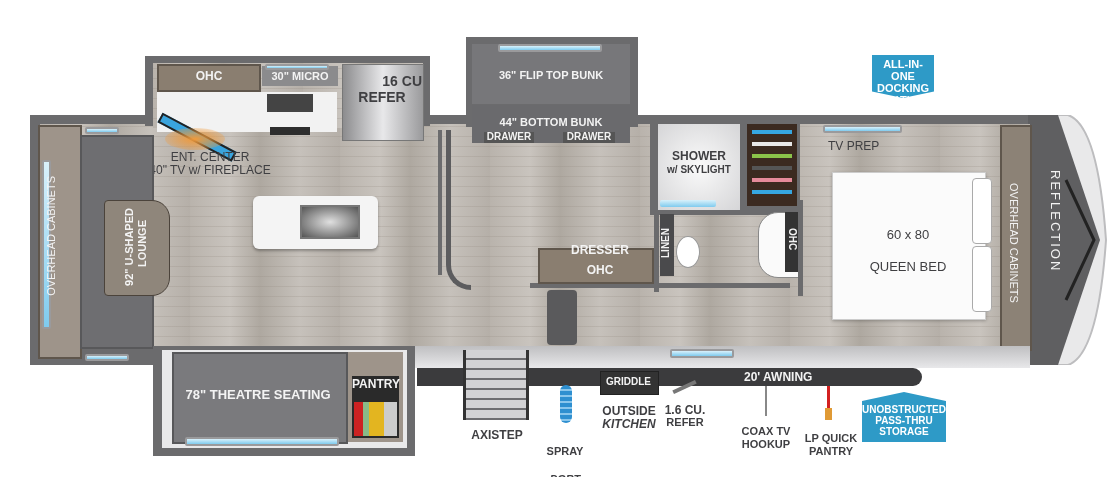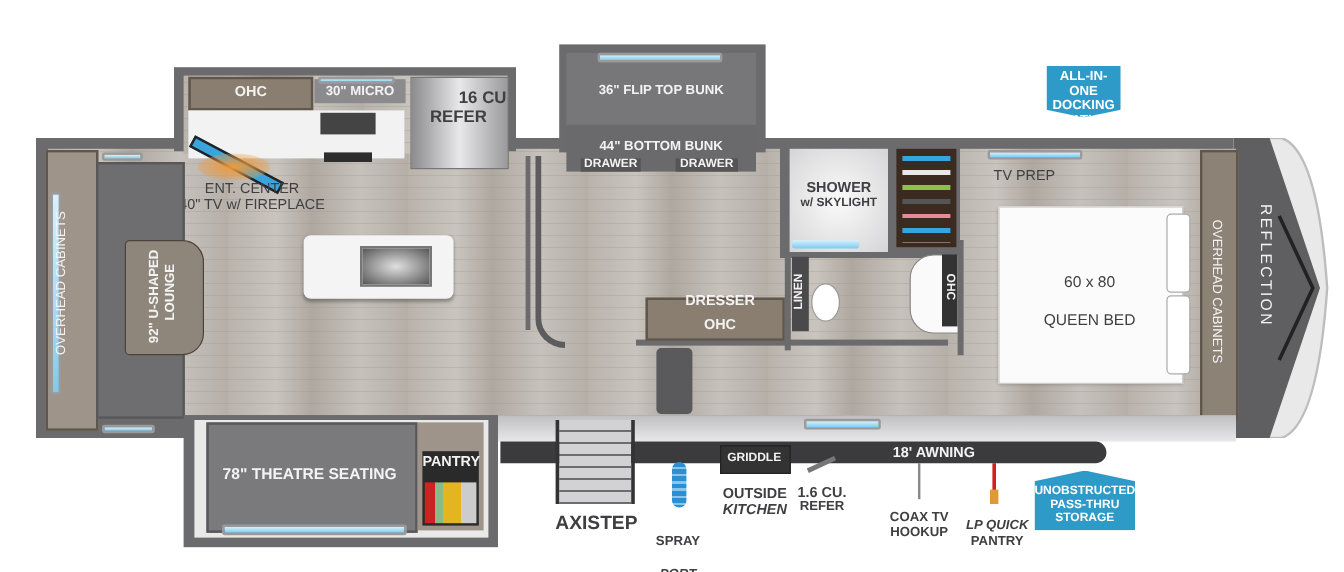--- a/index.html
+++ b/index.html
@@ -117,45 +117,45 @@
 <div class="abs" style="left:972px;top:178px;width:18px;height:64px;background:#fff;border:1px solid #aaa;border-radius:4px;"></div>
 <div class="abs" style="left:972px;top:246px;width:18px;height:64px;background:#fff;border:1px solid #aaa;border-radius:4px;"></div>
 <div class="lbl dark" style="left:858px;top:228px;width:100px;font-size:13px;font-weight:normal;">60 x 80</div>
 <div class="lbl dark" style="left:858px;top:244px;width:100px;font-size:13px;font-weight:normal;margin-top:16px;">QUEEN BED</div>
 <div class="abs cab" style="left:1000px;top:125px;width:28px;height:222px;background:#8c8276;"></div>
 <div class="lbl light vert" style="left:1007px;top:183px;font-size:11px;font-weight:normal;">OVERHEAD CABINETS</div>
 <div class="abs glass" style="left:825px;top:350px;width:90px;height:5px;"></div>
 
 <div class="abs" style="left:415px;top:346px;width:615px;height:22px;background:linear-gradient(180deg,#bfbfc1,#e8e8ea);"></div>
 <div class="abs" style="left:417px;top:368px;width:505px;height:18px;background:#3b3b3d;border-radius:0 9px 9px 0;"></div>
-<div class="lbl light" style="left:744px;top:371px;font-size:12px;">18' AWNING</div>
+<div class="lbl light" style="left:744px;top:371px;font-size:12px;">20' AWNING</div>
 <div class="abs glass" style="left:670px;top:349px;width:60px;height:5px;"></div>
 
 <div class="abs" style="left:463px;top:350px;width:60px;height:70px;background:repeating-linear-gradient(180deg,#d2d2d4 0 8px,#6d6d70 8px 10px);border-left:3px solid #333;border-right:3px solid #333;"></div>
-<div class="lbl dark" style="left:462px;top:429px;width:70px;font-size:16px;">AXISTEP</div>
+<div class="lbl dark" style="left:462px;top:429px;width:70px;font-size:12px;">AXISTEP</div>
 
 <div class="abs" style="left:560px;top:385px;width:12px;height:38px;background:repeating-linear-gradient(180deg,#2e8fd0 0 4px,#8ac6ec 4px 6px);border-radius:6px;"></div>
 <div class="lbl dark" style="left:540px;top:446px;width:50px;font-size:11px;">SPRAY</div>
 <div class="lbl dark" style="left:540px;top:474px;width:50px;font-size:11px;font-style:italic;">PORT</div>
 
 <div class="abs" style="left:600px;top:371px;width:57px;height:22px;background:#333;border:1px solid #222;"></div>
 <div class="lbl light" style="left:600px;top:377px;width:57px;font-size:10px;">GRIDDLE</div>
 <div class="lbl dark" style="left:598px;top:405px;width:62px;font-size:12px;">OUTSIDE</div>
 <div class="lbl dark" style="left:598px;top:418px;width:62px;font-size:12px;font-style:italic;">KITCHEN</div>
 <div class="abs" style="left:672px;top:385px;width:25px;height:4px;background:#777;transform:rotate(-25deg);"></div>
 <div class="lbl dark" style="left:660px;top:404px;width:50px;font-size:12px;">1.6 CU.</div>
 <div class="lbl dark" style="left:660px;top:417px;width:50px;font-size:11px;">REFER</div>
 
 <div class="abs" style="left:765px;top:386px;width:2px;height:30px;background:#888;"></div>
 <div class="lbl dark" style="left:735px;top:426px;width:62px;font-size:11px;">COAX TV</div>
 <div class="lbl dark" style="left:735px;top:439px;width:62px;font-size:11px;">HOOKUP</div>
 
 <div class="abs" style="left:827px;top:386px;width:3px;height:24px;background:#d32020;"></div>
 <div class="abs" style="left:825px;top:408px;width:7px;height:12px;background:#e09a35;"></div>
-<div class="lbl dark" style="left:800px;top:433px;width:62px;font-size:11px;font-style:italic;">LP QUICK</div>
+<div class="lbl dark" style="left:800px;top:433px;width:62px;font-size:11px;">LP QUICK</div>
 <div class="lbl dark" style="left:800px;top:446px;width:62px;font-size:11px;">PANTRY</div>
 
 <div class="callout" style="left:872px;top:55px;width:62px;height:40px;padding-top:3px;clip-path:polygon(0 0,100% 0,100% 85%,50% 100%,0 85%);">
   <div>ALL-IN-ONE</div>
   <div>DOCKING</div>
   <div>STATION</div>
 </div>
 <div class="callout" style="left:862px;top:392px;width:84px;height:50px;padding-top:12px;box-sizing:border-box;clip-path:polygon(0 18%,50% 0,100% 18%,100% 100%,0 100%);font-size:10px;">
   <div>UNOBSTRUCTED</div>
   <div>PASS-THRU</div>

